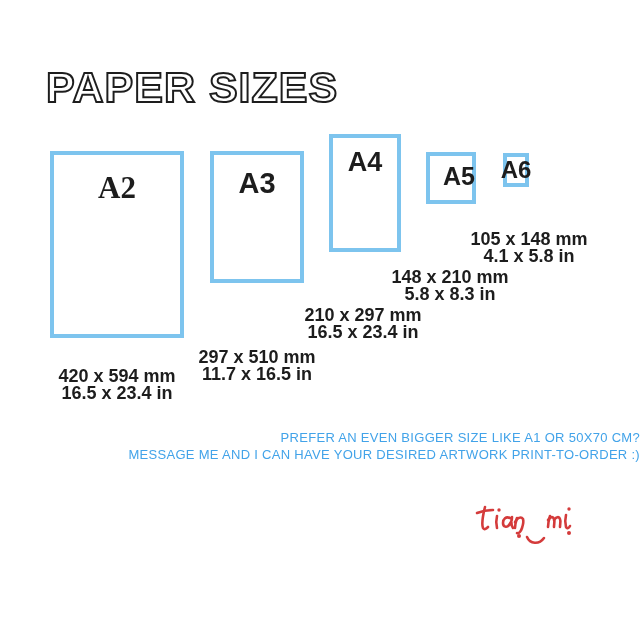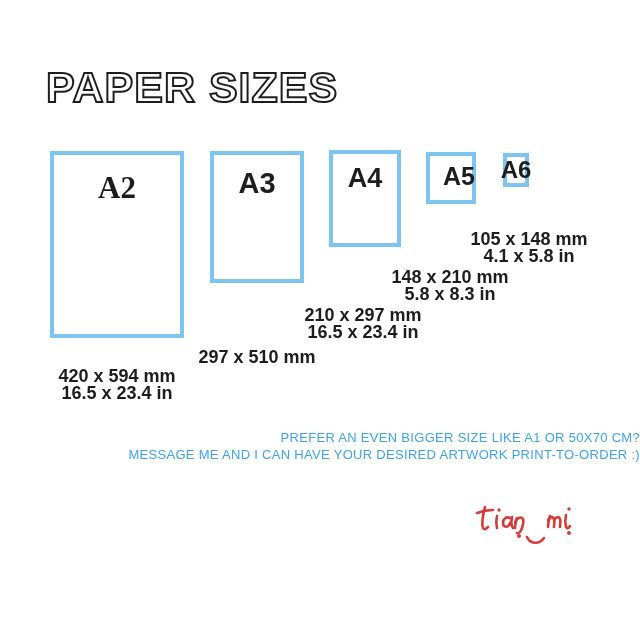--- a/index.html
+++ b/index.html
@@ -39,21 +39,21 @@
   }
   .box-label {
     font-weight: 700;
     color: var(--label-text, #1d1d1d);
     line-height: 1;
   }
   .box-a2 { left: 50px;  top: 151px; width: 134px; height: 187px; }
   .box-a2 .box-label { font-size: 31px; padding-top: 17px; font-family: Liberation Serif, serif; }
   .box-a3 { left: 210px; top: 151px; width: 94px;  height: 132px; }
   .box-a3 .box-label { font-size: 29px; padding-top: 14px; }
-  .box-a4 { left: 329px; top: 150px; width: 72px;  height: 97px; }
+  .box-a4 { left: 329px; top: 134px; width: 72px;  height: 118px; }
   .box-a4 .box-label { font-size: 27px; padding-top: 11px; }
   .box-a5 { left: 426px; top: 152px; width: 50px;  height: 52px; padding-left: 16px; }
   .box-a5 .box-label { font-size: 25px; padding-top: 8px; }
   .box-a6 { left: 503px; top: 153px; width: 26px;  height: 34px; align-items: center; }
   .box-a6 .box-label { font-size: 24px; padding-top: 0; }
 
   
   .dims {
     position: absolute;
     width: 170px;
@@ -123,20 +123,21 @@
   <div class="box box-a6">
     <span class="box-label">A6</span>
   </div>
 
   <div class="dims dims-a2">
     <div>420 x 594 mm</div>
     <div>16.5 x 23.4 in</div>
   </div>
   <div class="dims dims-a3">
     <div>297 x 510 mm</div>
+    <div>11.7 x 16.5 in</div>
   </div>
   <div class="dims dims-a4">
     <div>210 x 297 mm</div>
     <div>16.5 x 23.4 in</div>
   </div>
   <div class="dims dims-a5">
     <div>148 x 210 mm</div>
     <div>5.8 x 8.3 in</div>
   </div>
   <div class="dims dims-a6">

